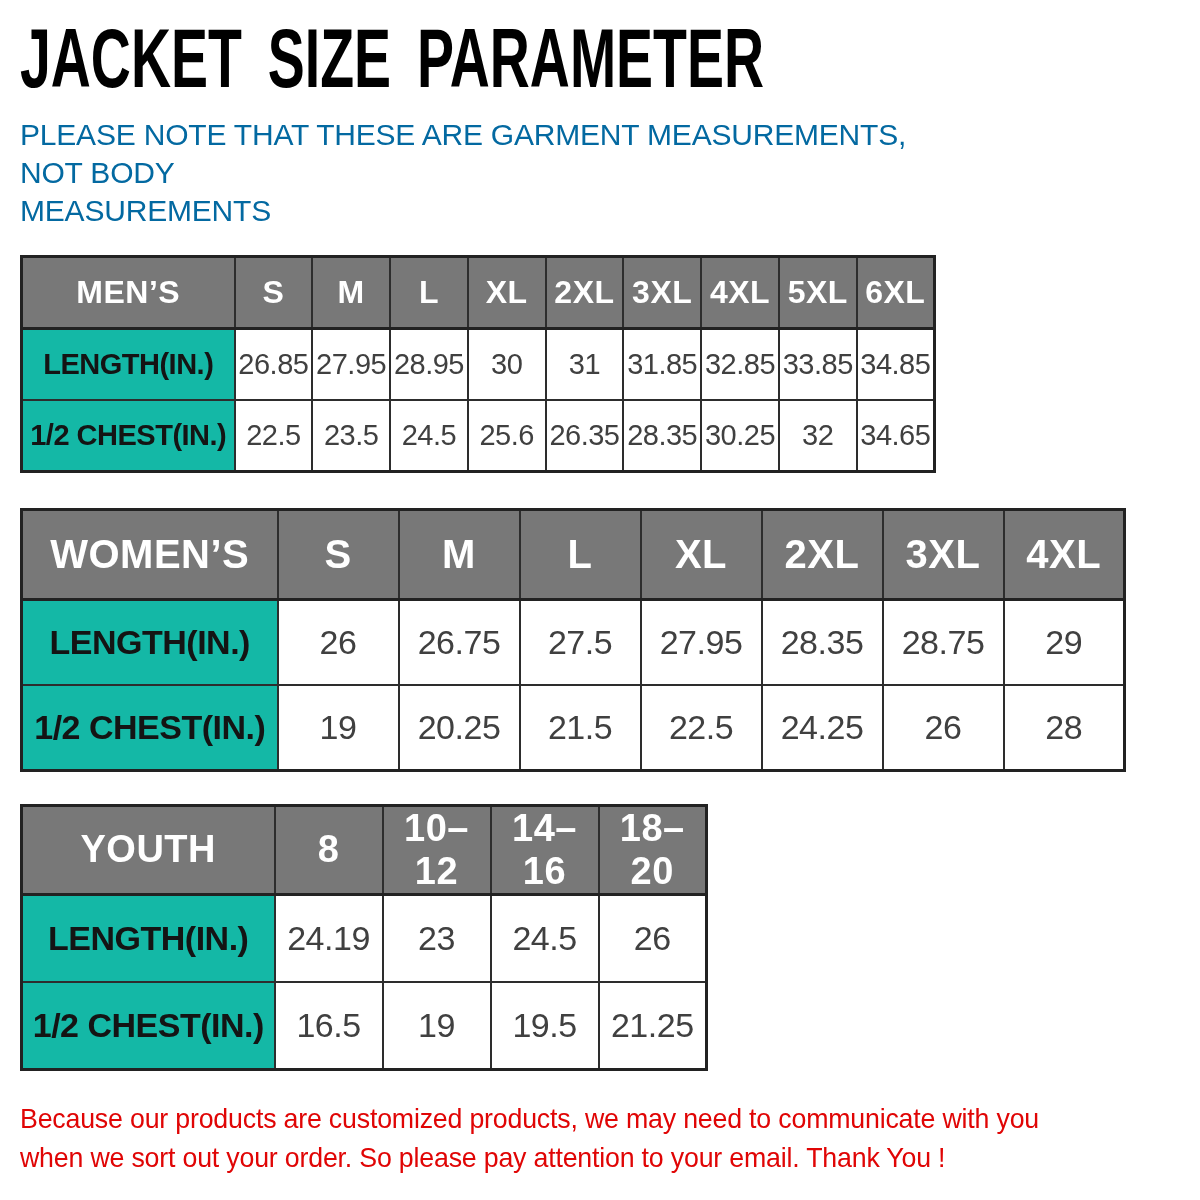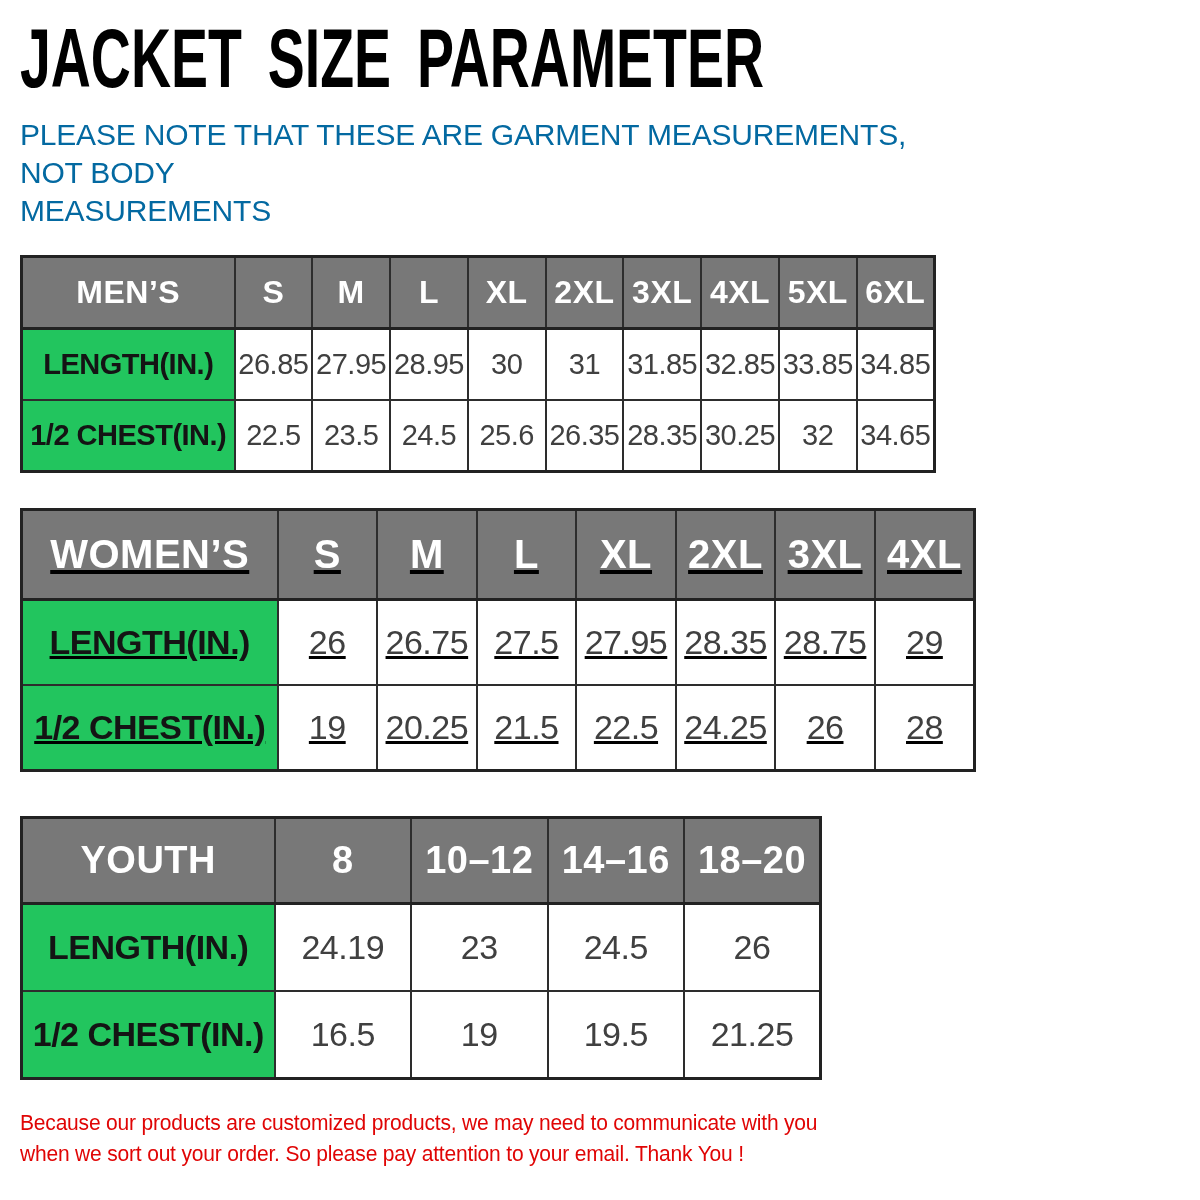--- a/index.html
+++ b/index.html
@@ -49,55 +49,55 @@
     overflow: hidden;
   }
   .size-table thead th {
     background: #787878;
     color: #ffffff;
     font-weight: bold;
     border-bottom: 3px solid #222222;
     letter-spacing: 0.5px;
   }
   .size-table tbody th {
-    background: #22c55e;
+    background: #14b8a6;
     color: #141414;
     font-weight: bold;
     letter-spacing: -0.5px;
   }
   .size-table tbody td {
     background: #ffffff;
     color: #404040;
     font-weight: normal;
     letter-spacing: -0.5px;
   }
 
   .tbl-men { width: 916px; margin-top: 24px; }
   .tbl-men col.c0 { width: 213px; }
   .tbl-men thead th { height: 69px; font-size: 32px; }
   .tbl-men tbody th { height: 69px; font-size: 29px; }
   .tbl-men tbody td { font-size: 29px; }
 
-  .tbl-women { width: 956px; margin-top: 35px; text-decoration: underline; }
+  .tbl-women { width: 1106px; margin-top: 35px; }
   .tbl-women col.c0 { width: 256px; }
   .tbl-women thead th { height: 87px; font-size: 40px; }
   .tbl-women tbody th { height: 83px; font-size: 34px; }
   .tbl-women tbody td { font-size: 34px; }
 
-  .tbl-youth { width: 802px; margin-top: 44px; }
+  .tbl-youth { width: 688px; margin-top: 32px; }
   .tbl-youth col.c0 { width: 253px; }
   .tbl-youth thead th { height: 83px; font-size: 38px; }
   .tbl-youth tbody th { height: 85px; font-size: 34px; }
   .tbl-youth tbody td { font-size: 34px; }
 
   
   .footer-para {
     margin: 28px 0 0 0;
     color: #e00505;
-    font-size: 22px;
+    font-size: 28px;
     line-height: 1.4;
     letter-spacing: -0.2px;
     white-space: nowrap;
   }
   .footer-para .line { display: block; transform: scaleX(0.955); transform-origin: 0 0; }
 </style>
 </head>
 <body>
 
 <div class="page">

